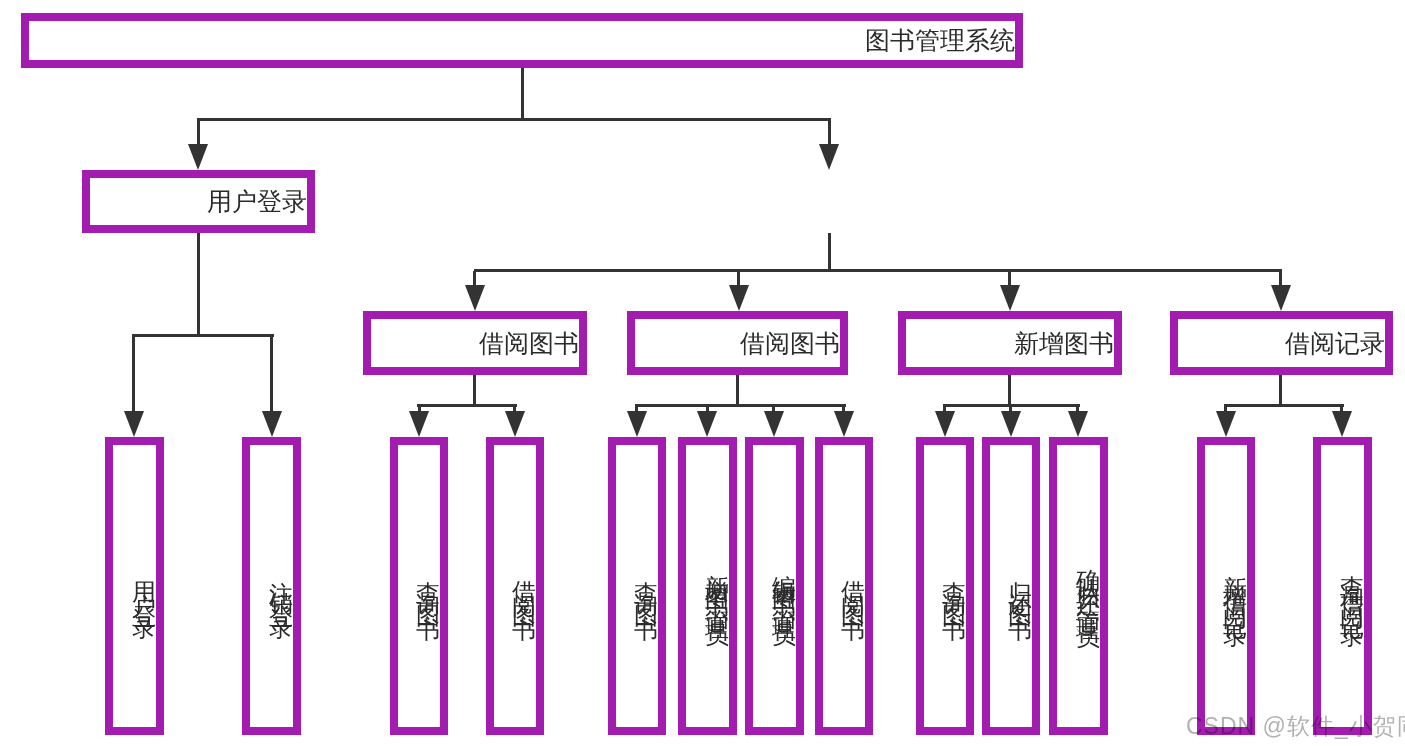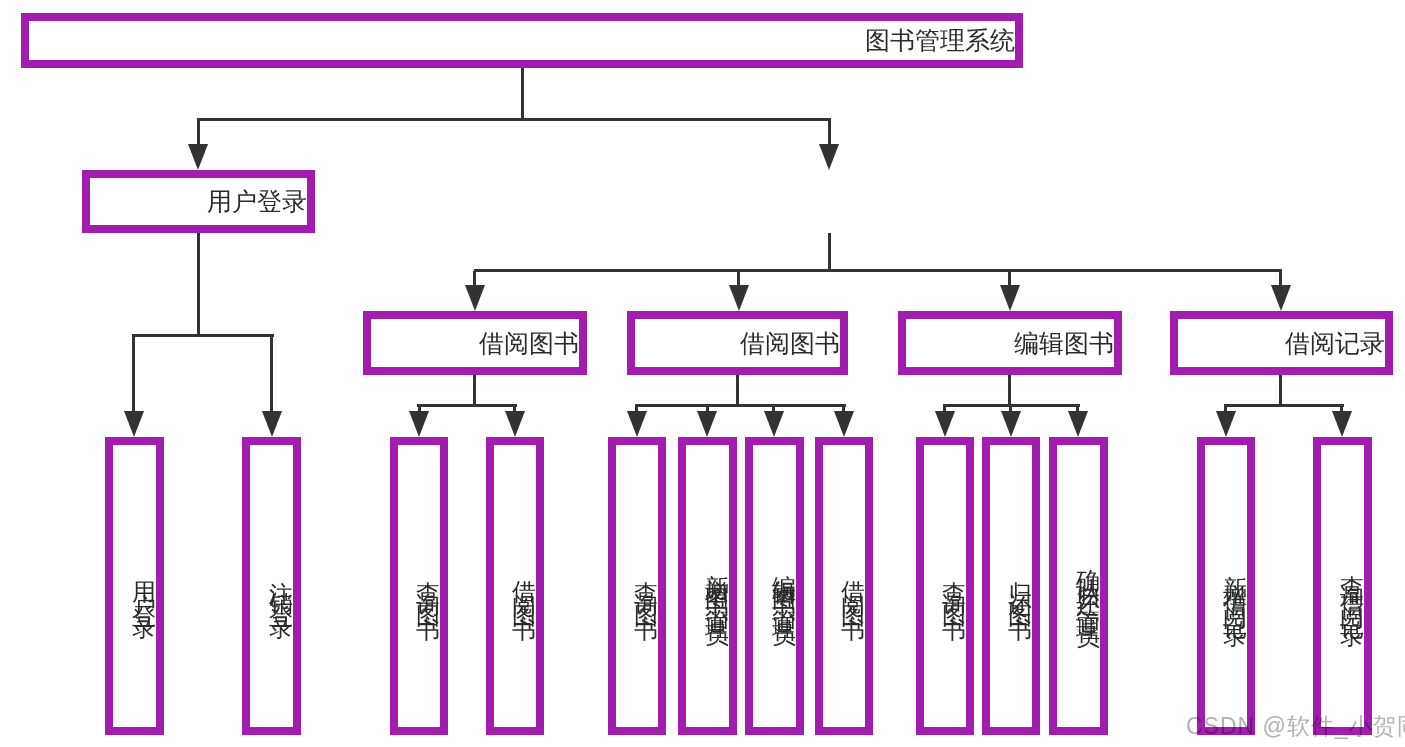--- a/index.html
+++ b/index.html
@@ -85,21 +85,21 @@
   <div class="vline" style="left:1279px;top:271px;height:18px;"></div>
   <div class="arrow" style="left:1271px;top:285px;"></div>
 
   <div class="box" style="left:363px;top:311px;width:224px;height:64px;">
     <span>借阅图书</span>
   </div>
   <div class="box" style="left:627px;top:311px;width:221px;height:64px;">
     <span>借阅图书</span>
   </div>
   <div class="box" style="left:898px;top:311px;width:224px;height:64px;">
-    <span>编辑图书</span>
+    <span>新增图书</span>
   </div>
   <div class="box" style="left:1170px;top:311px;width:223px;height:64px;">
     <span>借阅记录</span>
   </div>
 
   <div class="vline" style="left:473px;top:375px;height:31px;"></div>
   <div class="hline" style="left:417px;top:404px;width:100px;"></div>
   <div class="vline" style="left:418px;top:404px;height:10px;"></div>
   <div class="arrow" style="left:409px;top:411px;"></div>
   <div class="vline" style="left:513px;top:404px;height:10px;"></div>

